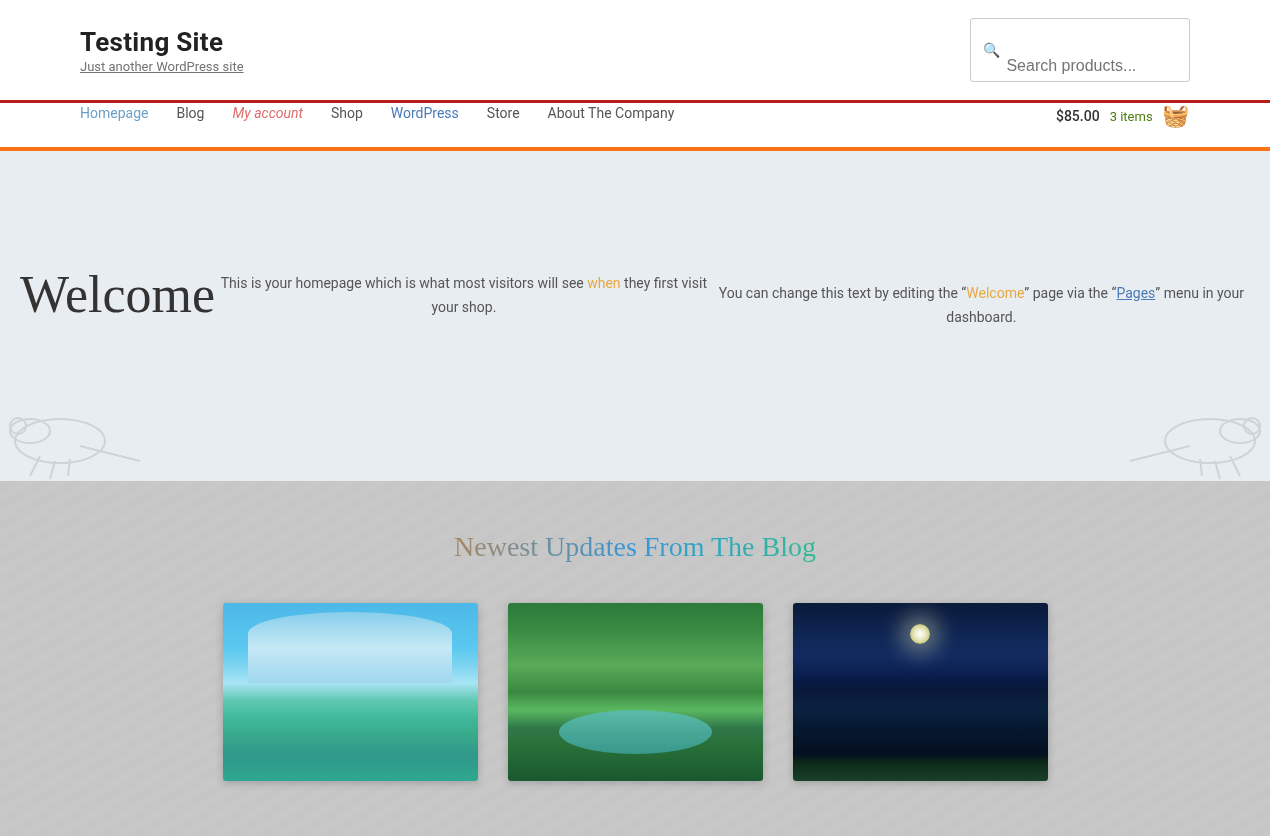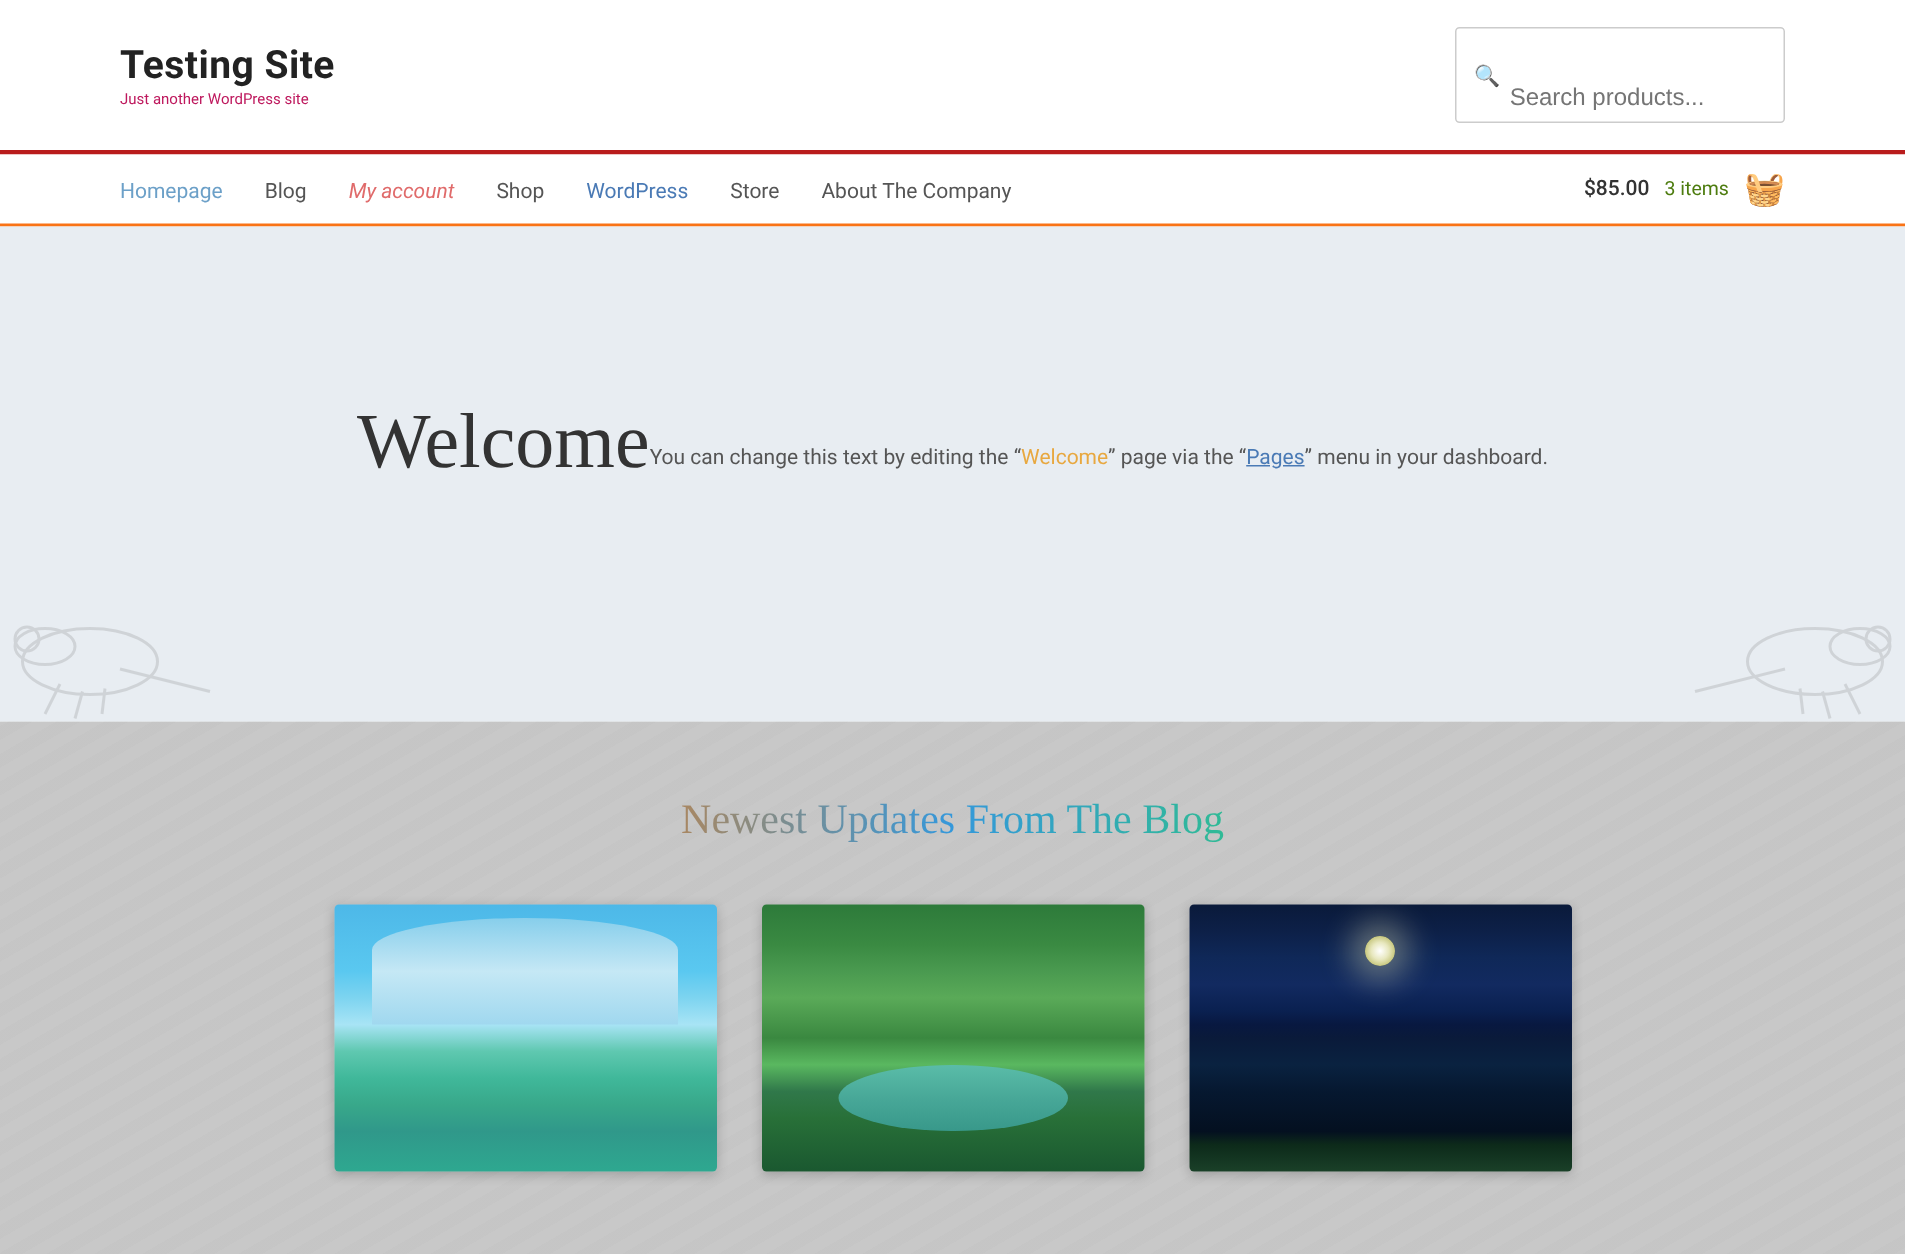--- a/index.html
+++ b/index.html
@@ -15,23 +15,24 @@
       border-bottom: 3px solid #b91c1c;
     }
     .site-branding {}
     .site-title {
       font-size: 26px;
       font-weight: bold;
       color: #222;
       letter-spacing: 0.3px;
     }
     .site-tagline {
-      font-size: 10px;
-      color: #be185d;
+      font-size: 13px;
+      color: #737373;
       margin-top: 2px;
+      text-decoration: underline;
     }
     .search-bar {
       display: flex;
       align-items: center;
       border: 1px solid #ccc;
       border-radius: 3px;
       padding: 6px 12px;
       width: 220px;
       background: #fff;
     }
@@ -46,25 +47,25 @@
       font-size: 16px;
       color: #888;
       width: 100%;
       background: transparent;
       margin-top: 32px;
     }
 
     
     .nav-bar {
       display: flex;
-      align-items: center;
+      align-items: flex-start;
       justify-content: space-between;
       padding: 0 80px;
       background: #fff;
-      border-bottom: 2px solid #f97316;
+      border-bottom: 4px solid #f97316;
       min-height: 48px;
     }
     .nav-links {
       display: flex;
       align-items: center;
       gap: 28px;
       list-style: none;
     }
     .nav-links li a {
       text-decoration: none;
@@ -340,20 +341,25 @@
       <ellipse cx="30" cy="70" rx="20" ry="12" fill="none" stroke="#888" stroke-width="2"></ellipse>
       <circle cx="18" cy="65" r="8" fill="none" stroke="#888" stroke-width="2"></circle>
       <line x1="80" y1="85" x2="140" y2="100" stroke="#888" stroke-width="2"></line>
       <line x1="40" y1="95" x2="30" y2="115" stroke="#888" stroke-width="2"></line>
       <line x1="55" y1="100" x2="50" y2="118" stroke="#888" stroke-width="2"></line>
       <line x1="70" y1="98" x2="68" y2="115" stroke="#888" stroke-width="2"></line>
     </svg>
   </div>
 
   <h1 class="hero-welcome">Welcome</h1>
+  <p class="hero-desc1">
+    This is your homepage which is what most visitors will see 
+    <span class="highlight-when">when</span> 
+    they first visit your shop.
+  </p>
   <p class="hero-desc2">
     You can change this text by editing the “<span class="highlight-welcome">Welcome</span>” page via the “<span class="highlight-pages">Pages</span>” menu in your dashboard.
   </p>
 </section>
 
 <section class="blog-section">
   <h2 class="blog-title">Newest Updates From The Blog</h2>
   <div class="blog-cards">
     <div class="blog-card blog-card-1">
     </div>

